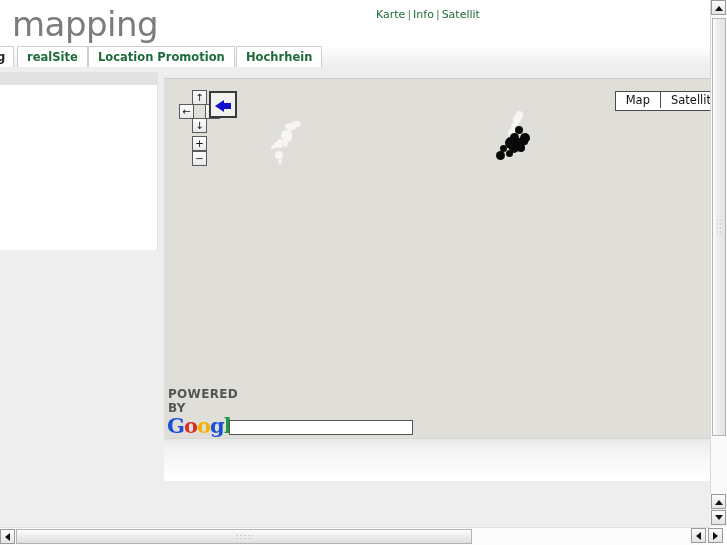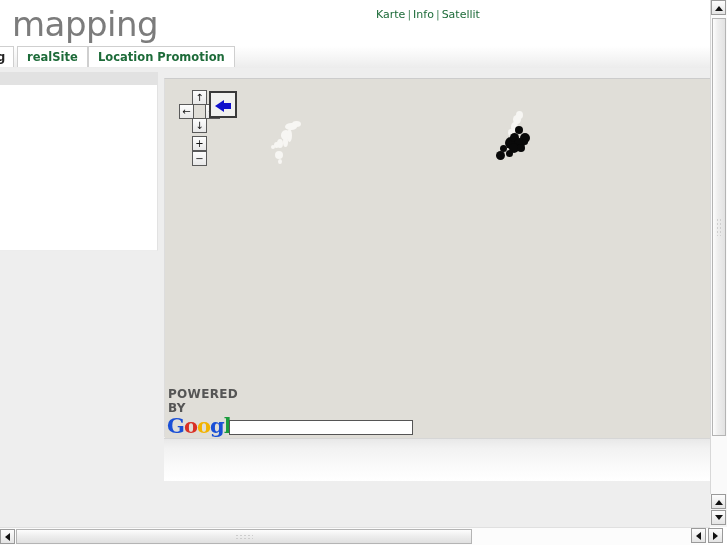--- a/index.html
+++ b/index.html
@@ -430,20 +430,21 @@
     <div id="brand-title">mapping</div>
     <div id="top-nav">
       <a href="#">Karte</a><span class="sep">|</span><a href="#">Info</a><span class="sep">|</span><a href="#">Satellit</a>
     </div>
   </div>
 
   <div id="tabbar">
     <div class="tab clipped" style="width:22px;">g</div>
     <div class="tab" style="left:17px;">realSite</div>
     <div class="tab" style="left:88px;">Location Promotion</div>
+    <div class="tab" style="left:236px;">Hochrhein</div>
   </div>
 
   <div id="content">
 
     <div id="left-panel">
       <div id="left-panel-header"></div>
     </div>
 
     <div id="footer-strip"></div>
 
@@ -489,20 +490,24 @@
           <div class="ctl-btn" id="ctl-down">↓</div>
           <div class="ctl-btn" id="ctl-zoomin">+</div>
           <div class="ctl-btn" id="ctl-zoomout">−</div>
         </div>
 
         <div id="back-button">
           <span class="arrow"></span>
           <span class="shaft"></span>
         </div>
 
+        <div id="maptype-control">
+          <div class="maptype-btn">Map</div>
+          <div class="maptype-btn">Satellit</div>
+        </div>
 
         <div id="google-attr">
           <div id="powered-by">POWERED BY</div>
           <div id="google-logo"><span class="g-b">G</span><span class="g-r">o</span><span class="g-y">o</span><span class="g-b">g</span><span class="g-g">l</span><span class="g-r">e</span></div>
         </div>
 
         <input id="map-search-input" type="text" placeholder="" style="">
 
       </div>
     </div>

